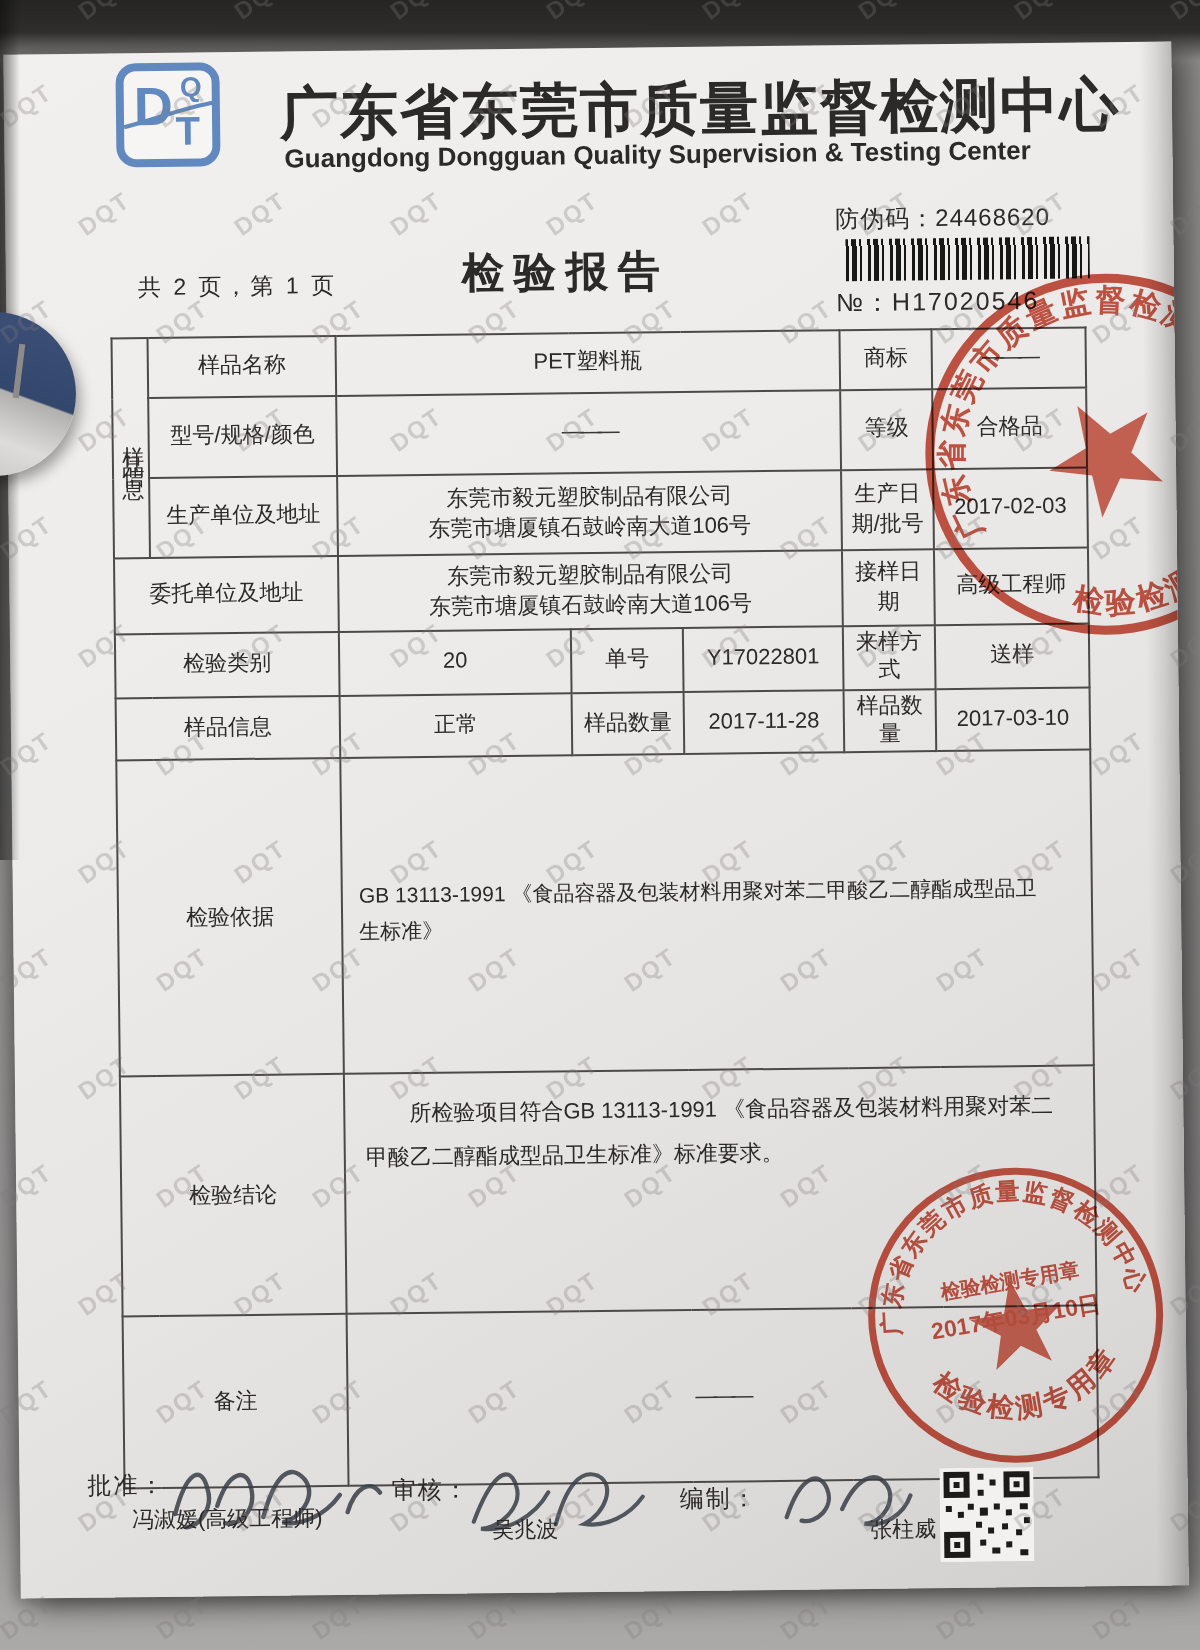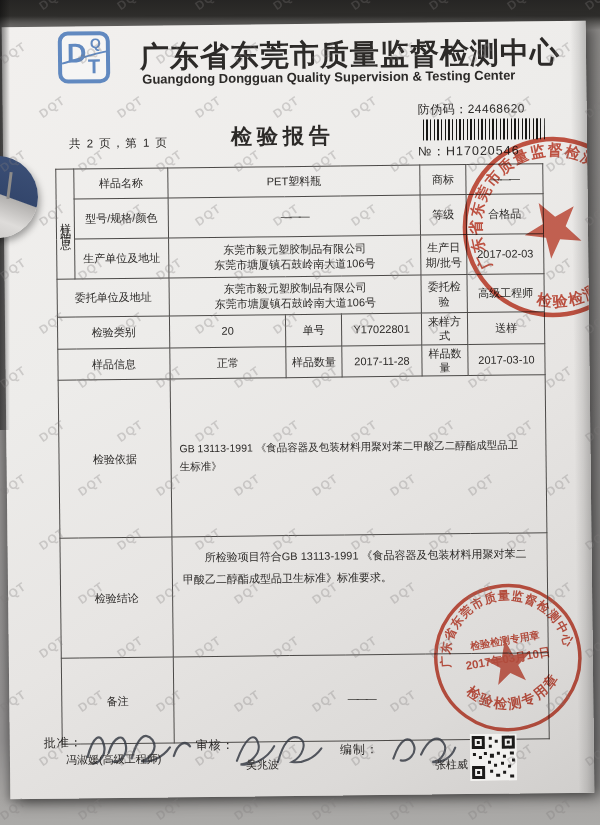--- a/index.html
+++ b/index.html
@@ -126,21 +126,21 @@
       </td>
       <td>生产日期/批号</td>
       <td>2017-02-03</td>
     </tr>
     <tr class="r4">
       <td colspan="2">委托单位及地址</td>
       <td colspan="3">
         <div>东莞市毅元塑胶制品有限公司</div>
         <div>东莞市塘厦镇石鼓岭南大道106号</div>
       </td>
-      <td>委托检验</td>
+      <td>接样日期</td>
       <td>高级工程师</td>
     </tr>
     <tr class="r5">
       <td colspan="2">检验类别</td>
       <td>20</td>
       <td>单号</td>
       <td>Y17022801</td>
       <td>来样方式</td>
       <td>送样</td>
     </tr>

